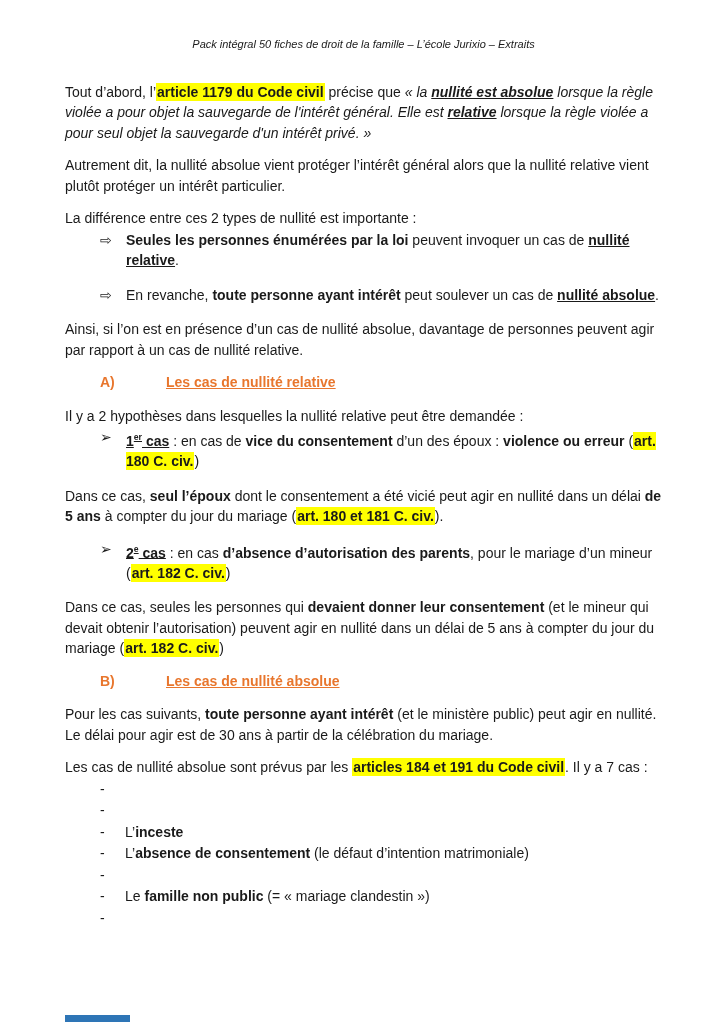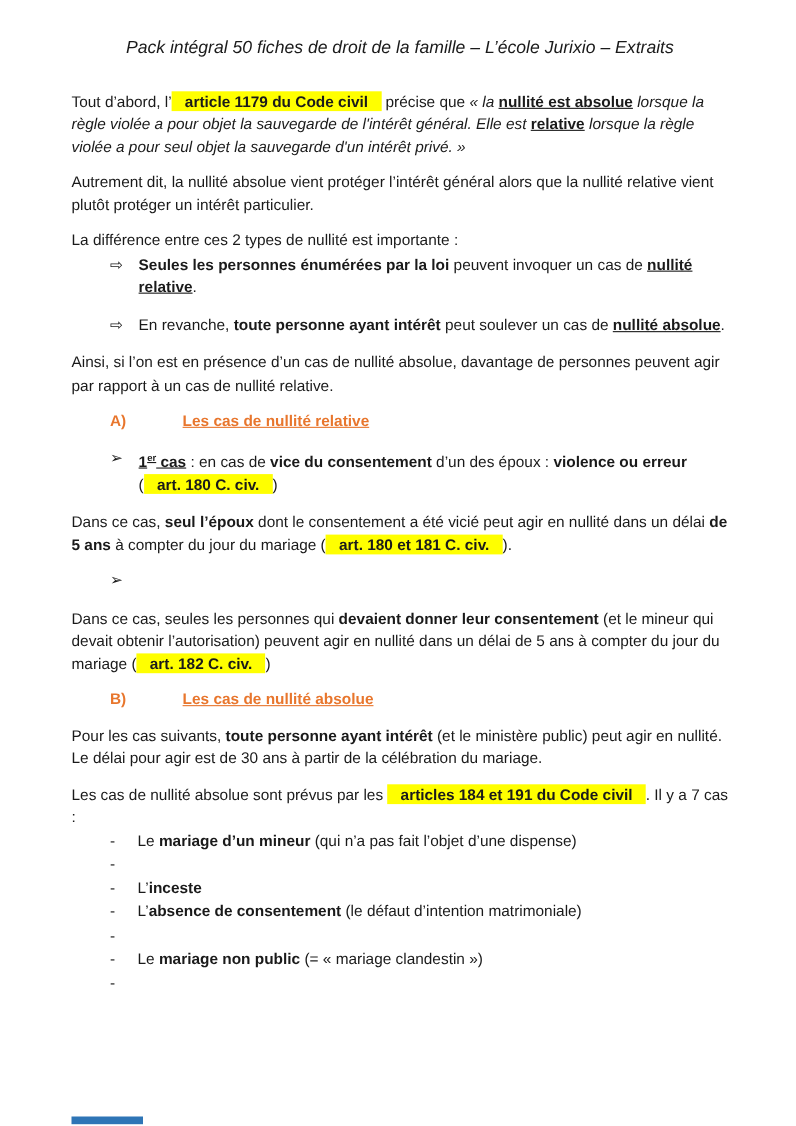--- a/index.html
+++ b/index.html
@@ -11,21 +11,21 @@
     padding:34px 62px 0 65px;
     font-family:"Liberation Sans", sans-serif;
     font-size:14px;
     line-height:20.5px;
     color:#1a1a1a;
     overflow:hidden;
   }
   .doc-header{
     text-align:center;
     font-style:italic;
-    font-size:16px;
+    font-size:11px;
     margin:0 0 27px 0;
   }
   .para{margin:0 0 12px 0;}
   .para.tight{margin-bottom:1px;}
   .li{display:flex;margin:0 0 1px 0;padding-left:35px;}
   .li .marker{flex:0 0 26px;}
   .li .li-text{flex:1;}
   .li.spaced{margin-bottom:14px;}
   .li.dash .marker{flex:0 0 25px;}
   .heading{
@@ -33,23 +33,23 @@
     padding-left:35px;
     margin:2px 0 13px 0;
     font-weight:bold;
     color:#e8762d;
   }
   .heading .h-label{flex:0 0 26px;}
   .heading .h-title{text-decoration:underline;padding-left:40px;}
   
   .r-n{}
   .r-b{font-weight:bold;}
-  .r-bh{font-weight:bold;background:#ffff00;padding:1px 12px;}
+  .r-bh{font-weight:bold;background:#ffff00;padding:1px 1px;}
   .r-i{font-style:italic;text-align:right;}
-  .r-biu{font-weight:bold;text-decoration:underline;}
+  .r-biu{font-weight:bold;font-style:italic;text-decoration:underline;}
   .r-bu{font-weight:bold;text-decoration:underline;}
   .r-busup{font-weight:bold;text-decoration:underline;font-size:0.62em;vertical-align:super;}
   .next-page-strip{
     position:absolute;
     left:65px;top:1015px;
     width:65px;height:7px;
     background:#2e75b6;
   }
 </style>
 </head>
@@ -75,64 +75,65 @@
     <div class="li-text"><span class="r-n">En revanche, </span><span class="r-b">toute personne ayant intérêt</span><span class="r-n"> peut soulever un cas de </span><span class="r-bu">nullité absolue</span><span class="r-n">.</span></div>
   </div>
 
   <p class="para"><span class="r-n">Ainsi, si l’on est en présence d’un cas de nullité absolue, davantage de personnes peuvent agir par rapport à un cas de nullité relative.</span></p>
 
   <div class="heading">
     <span class="h-label">A)</span>
     <span class="h-title">Les cas de nullité relative</span>
   </div>
 
+  <p class="para tight"><span class="r-n">Il y a 2 hypothèses dans lesquelles la nullité relative peut être demandée :</span></p>
 
   <div class="li spaced">
     <span class="marker">➢</span>
     <div class="li-text"><span class="r-bu">1</span><span class="r-busup">er</span><span class="r-bu"> cas</span><span class="r-n"> : en cas de </span><span class="r-b">vice du consentement</span><span class="r-n"> d’un des époux : </span><span class="r-b">violence ou erreur</span><span class="r-n"> (</span><span class="r-bh">art. 180 C. civ.</span><span class="r-n">)</span></div>
   </div>
 
   <p class="para"><span class="r-n">Dans ce cas, </span><span class="r-b">seul l’époux</span><span class="r-n"> dont le consentement a été vicié peut agir en nullité dans un délai </span><span class="r-b">de 5 ans</span><span class="r-n"> à compter du jour du mariage (</span><span class="r-bh">art. 180 et 181 C. civ.</span><span class="r-n">).</span></p>
 
   <div class="li spaced">
     <span class="marker">➢</span>
+    <div class="li-text"><span class="r-bu">2</span><span class="r-busup">e</span><span class="r-bu"> cas</span><span class="r-n"> : en cas </span><span class="r-b">d’absence d’autorisation des parents</span><span class="r-n">, pour le mariage d’un mineur (</span><span class="r-bh">art. 182 C. civ.</span><span class="r-n">)</span></div>
   </div>
 
   <p class="para"><span class="r-n">Dans ce cas, seules les personnes qui </span><span class="r-b">devaient donner leur consentement</span><span class="r-n"> (et le mineur qui devait obtenir l’autorisation) peuvent agir en nullité dans un délai de 5 ans à compter du jour du mariage (</span><span class="r-bh">art. 182 C. civ.</span><span class="r-n">)</span></p>
 
   <div class="heading">
     <span class="h-label">B)</span>
     <span class="h-title">Les cas de nullité absolue</span>
   </div>
 
   <p class="para"><span class="r-n">Pour les cas suivants, </span><span class="r-b">toute personne ayant intérêt</span><span class="r-n"> (et le ministère public) peut agir en nullité. Le délai pour agir est de 30 ans à partir de la célébration du mariage.</span></p>
 
   <p class="para tight"><span class="r-n">Les cas de nullité absolue sont prévus par les </span><span class="r-bh">articles 184 et 191 du Code civil</span><span class="r-n">. Il y a 7 cas :</span></p>
 
   <div class="li dash">
     <span class="marker">-</span>
-    <div class="li-text"><span class="r-n">Le </span><span class="r-b">mariage d’un mineur</span><span class="r-n"> (qui n’a pas fait l’objet d’une dispense)</span></div>
   </div>
   <div class="li dash">
     <span class="marker">-</span>
   </div>
   <div class="li dash">
     <span class="marker">-</span>
     <div class="li-text"><span class="r-n">L’</span><span class="r-b">inceste</span></div>
   </div>
   <div class="li dash">
     <span class="marker">-</span>
     <div class="li-text"><span class="r-n">L’</span><span class="r-b">absence de consentement</span><span class="r-n"> (le défaut d’intention matrimoniale)</span></div>
   </div>
   <div class="li dash">
     <span class="marker">-</span>
   </div>
   <div class="li dash">
     <span class="marker">-</span>
-    <div class="li-text"><span class="r-n">Le </span><span class="r-b">mariage non public</span><span class="r-n"> (= « mariage clandestin »)</span></div>
+    <div class="li-text"><span class="r-n">Le </span><span class="r-b">famille non public</span><span class="r-n"> (= « mariage clandestin »)</span></div>
   </div>
   <div class="li dash">
     <span class="marker">-</span>
   </div>
 
   <div class="next-page-strip"></div>
 
 </div>
 
 </body></html>

